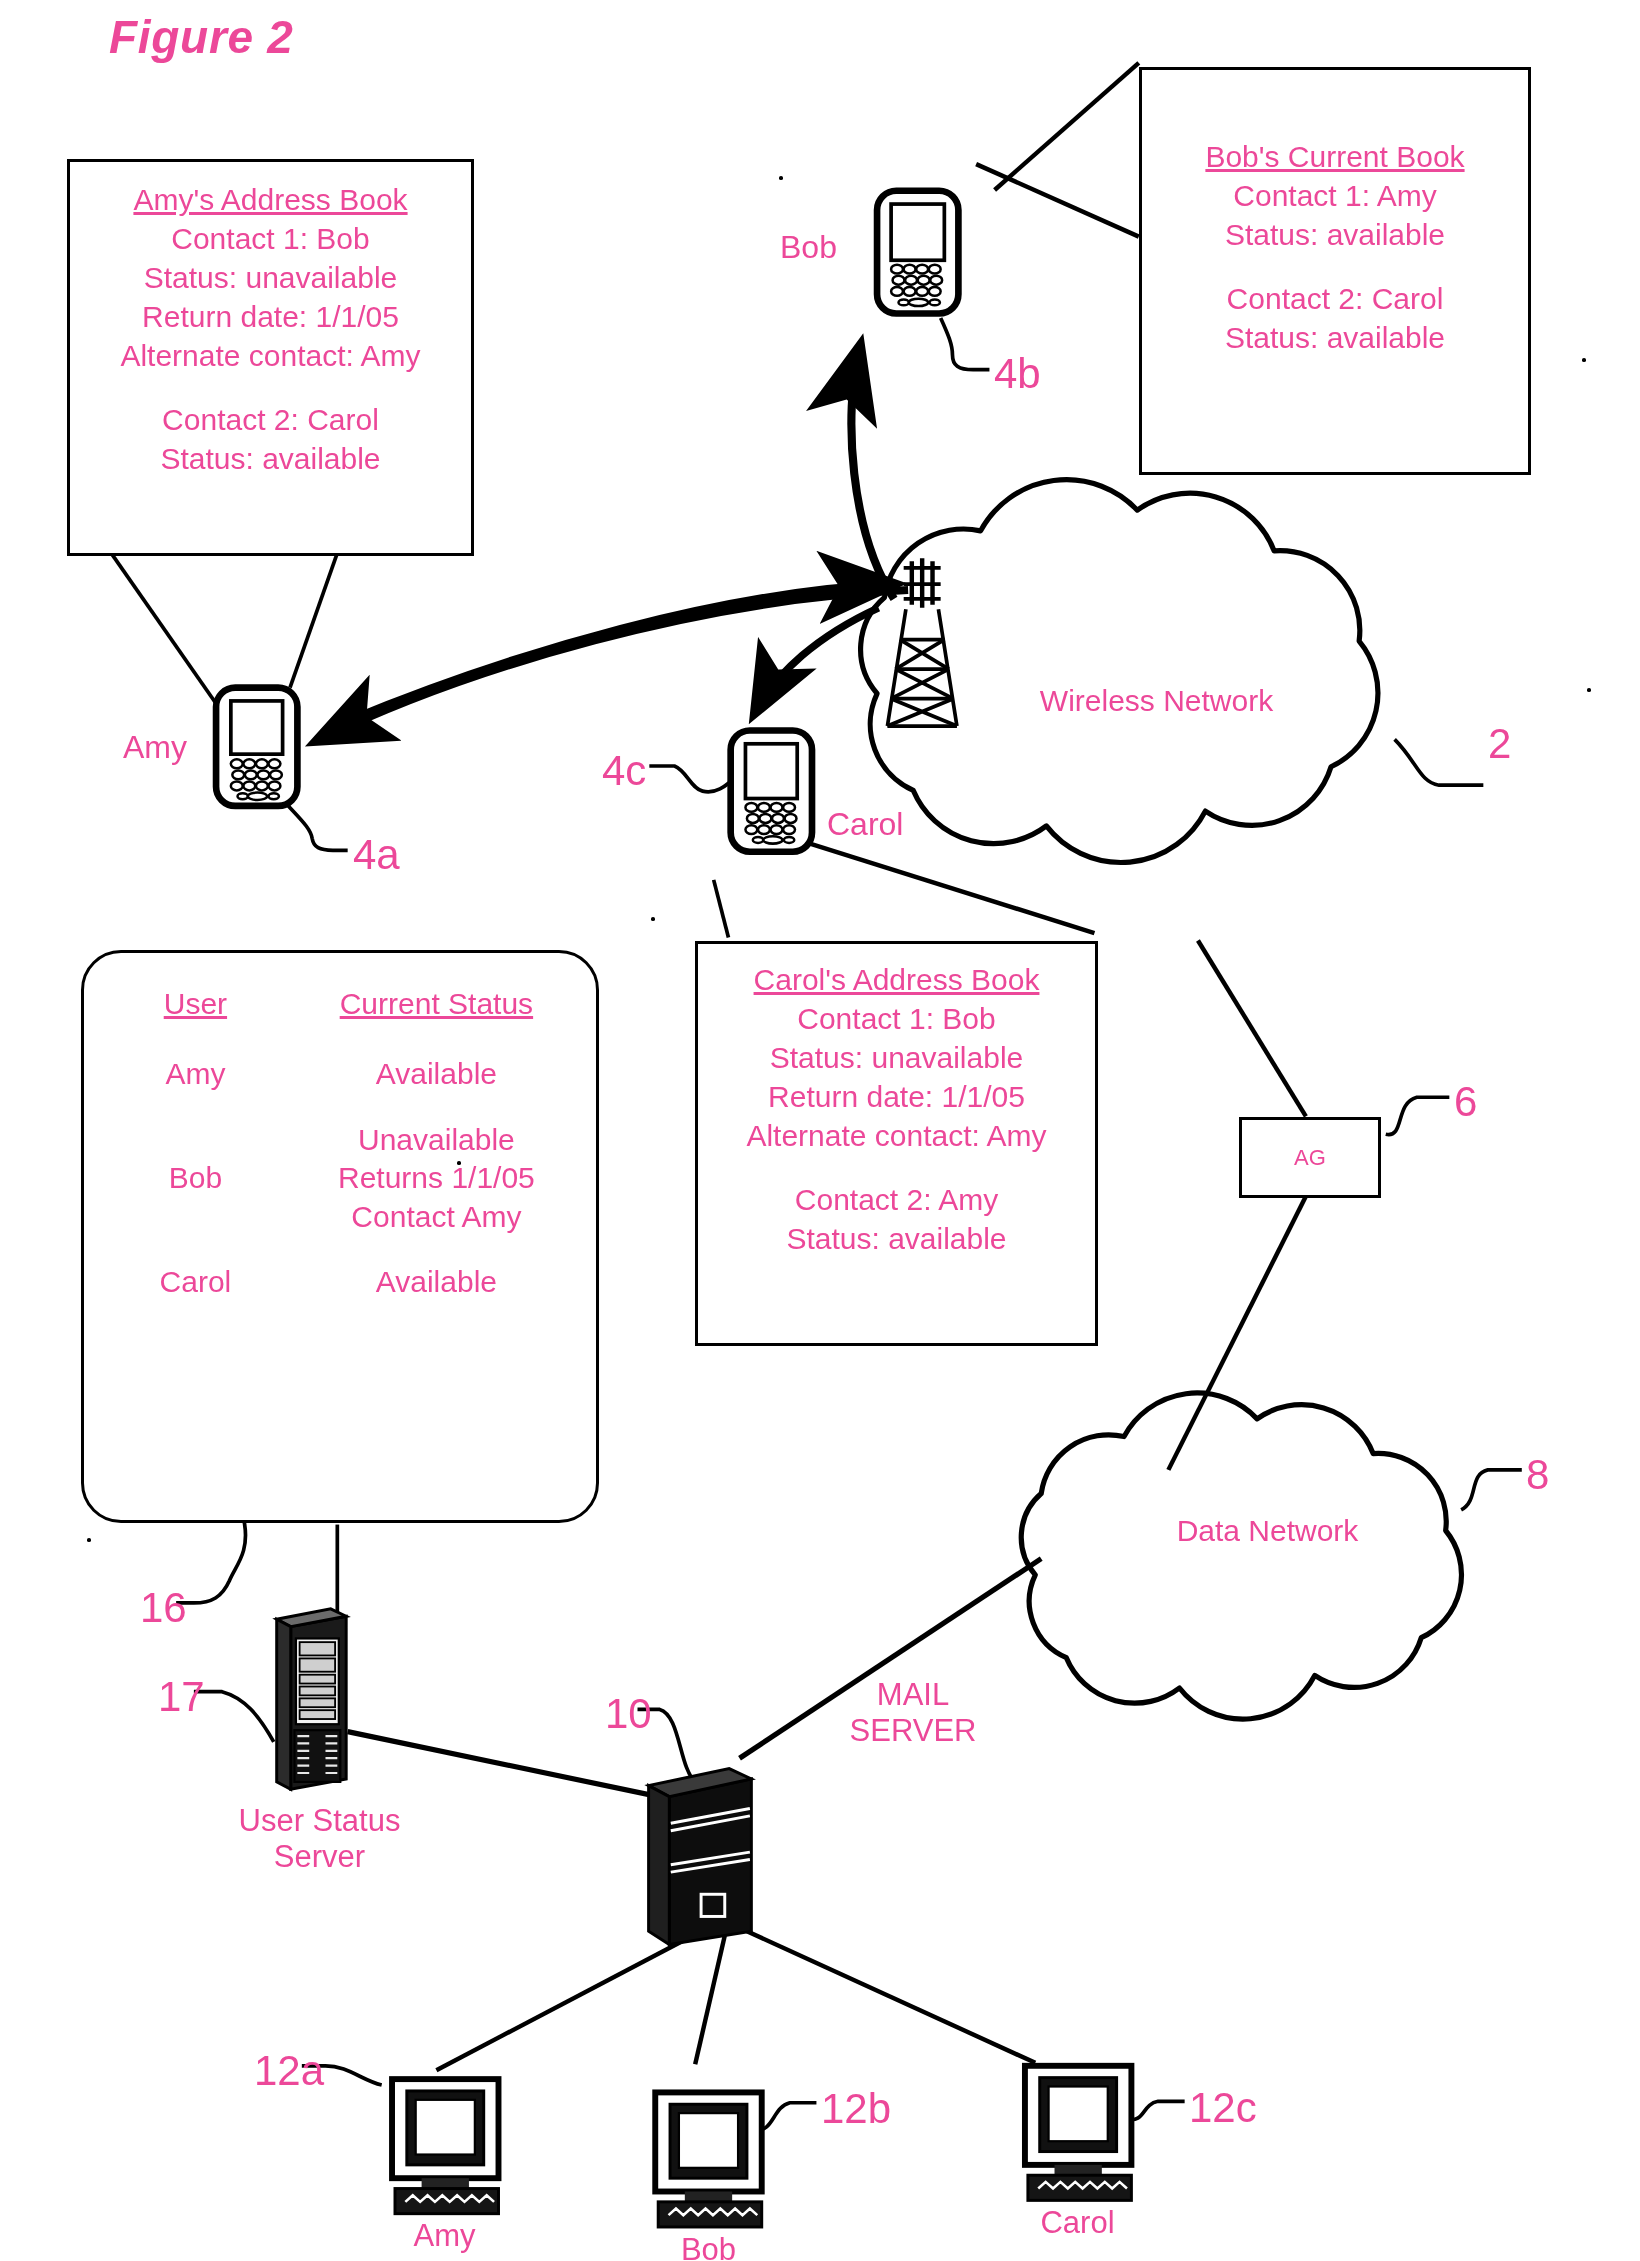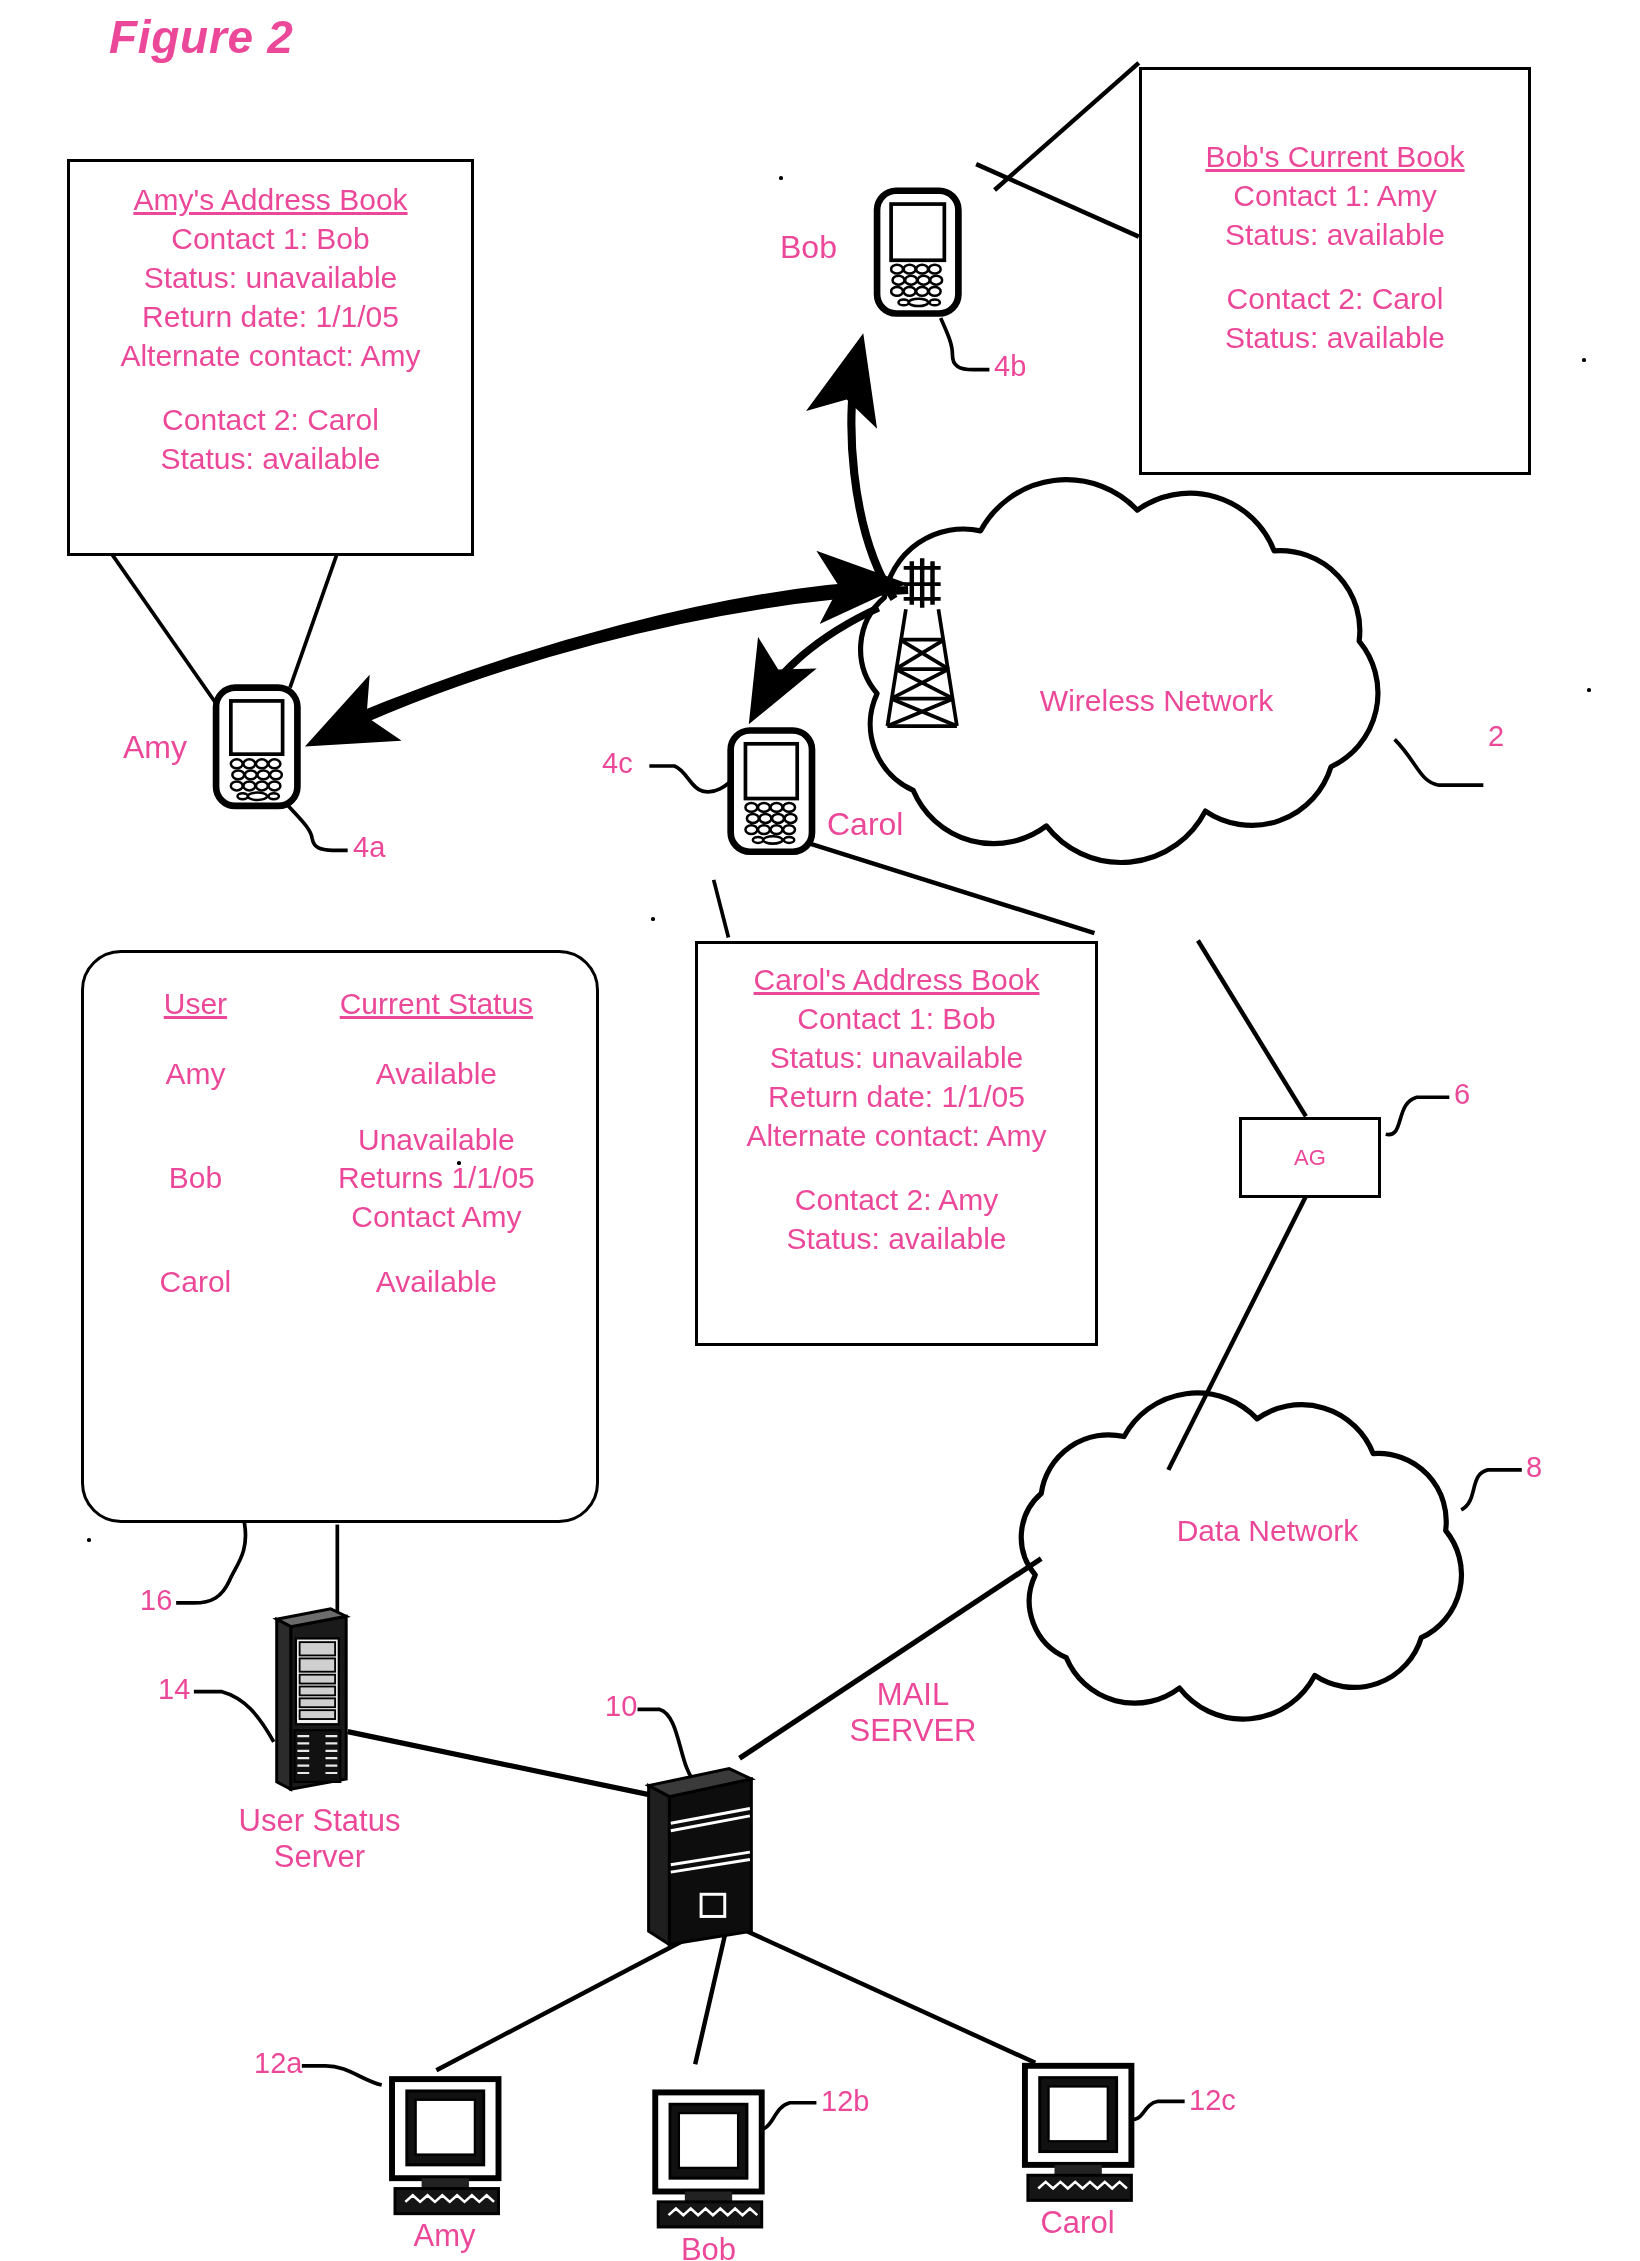--- a/index.html
+++ b/index.html
@@ -90,21 +90,21 @@
 
   .cloud-label {
     position: absolute;
     font-size: 30px;
     white-space: nowrap;
     text-align: center;
   }
 
   .ref {
     position: absolute;
-    font-size: 29px;
+    font-size: 42px;
     white-space: nowrap;
   }
   .name-label {
     position: absolute;
     font-size: 32px;
     white-space: nowrap;
   }
   .dev-label {
     position: absolute;
     font-size: 31px;
@@ -441,21 +441,21 @@
   <div class="ref" style="left:1488px; top:720px;">2</div>
   <div class="ref" style="left:353px; top:831px;">4a</div>
   <div class="ref" style="left:994px; top:350px;">4b</div>
   <div class="ref" style="left:602px; top:747px;">4c</div>
   <div class="ref" style="left:1454px; top:1078px;">6</div>
   <div class="ref" style="left:1526px; top:1451px;">8</div>
   <div class="ref" style="left:605px; top:1690px;">10</div>
   <div class="ref" style="left:254px; top:2047px;">12a</div>
   <div class="ref" style="left:821px; top:2085px;">12b</div>
   <div class="ref" style="left:1189px; top:2084px;">12c</div>
-  <div class="ref" style="left:158px; top:1673px;">14</div>
+  <div class="ref" style="left:158px; top:1673px;">17</div>
   <div class="ref" style="left:140px; top:1584px;">16</div>
 
   <div class="speck" style="left:779px; top:176px;"></div>
   <div class="speck" style="left:1587px; top:688px;"></div>
   <div class="speck" style="left:651px; top:917px;"></div>
   <div class="speck" style="left:87px; top:1538px;"></div>
   <div class="speck" style="left:457px; top:1161px;"></div>
   <div class="speck" style="left:1582px; top:358px;"></div>
 
 </div>

